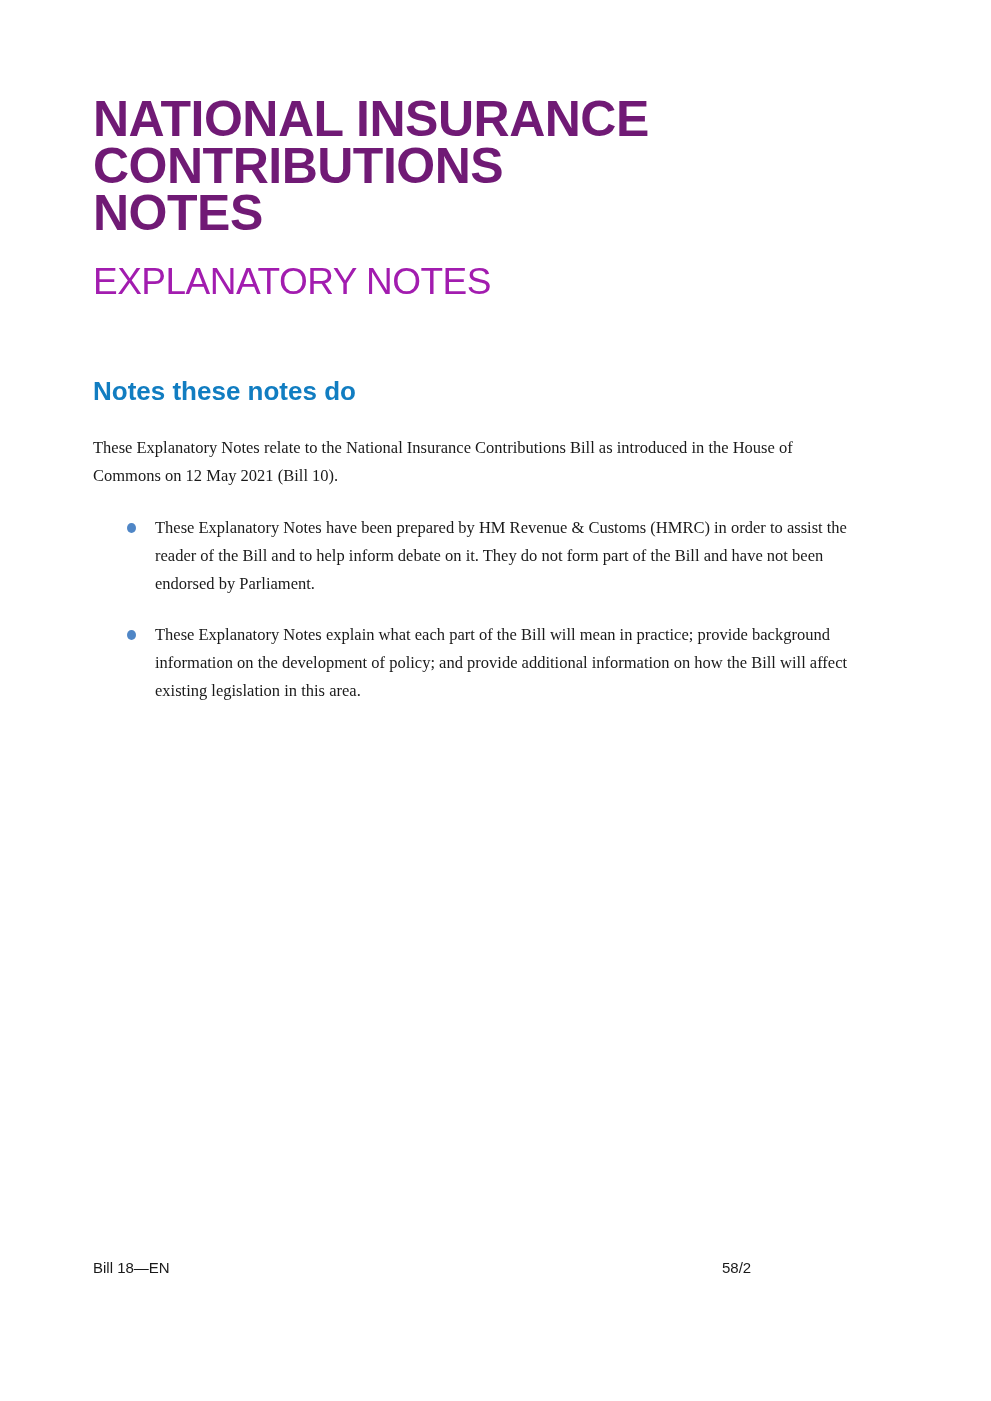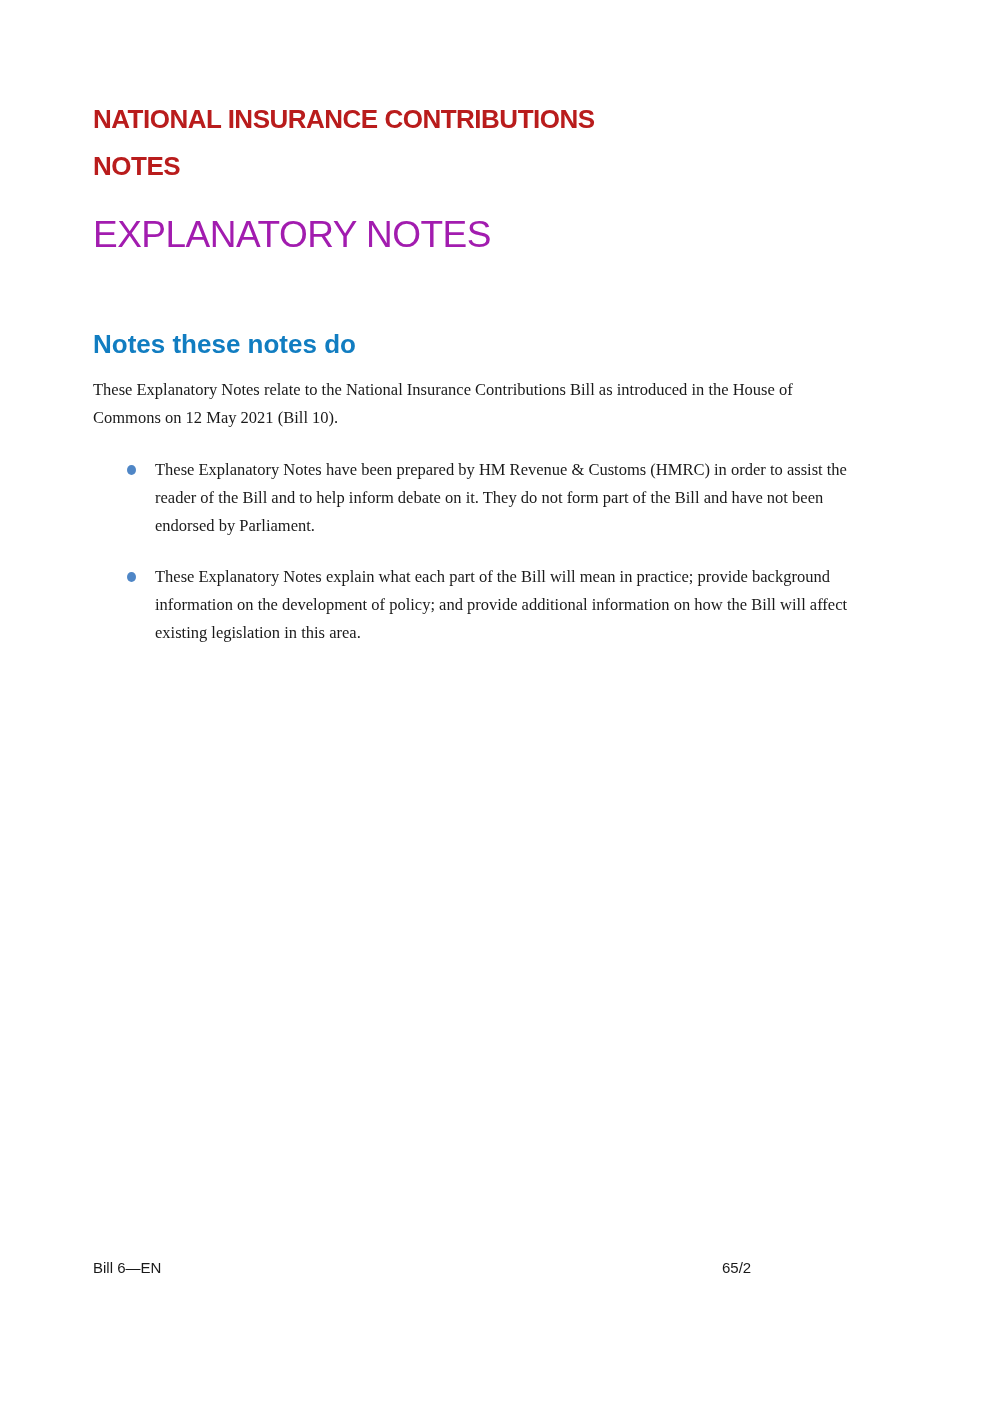--- a/index.html
+++ b/index.html
@@ -13,23 +13,23 @@
     overflow: hidden;
     font-family: "Liberation Serif", serif;
     color: #1a1a1a;
   }
   .content {
     padding: 96px 93px 0 93px;
   }
   .doc-title {
     font-family: "Liberation Sans", sans-serif;
     font-weight: bold;
-    font-size: 26px;
+    font-size: 50px;
     line-height: 47px;
-    color: #b91c1c;
+    color: #701a75;
     letter-spacing: -0.5px;
   }
   .doc-title .title-line { display: block; }
   .doc-subtitle {
     font-family: "Liberation Sans", sans-serif;
     font-weight: normal;
     font-size: 37px;
     line-height: 42px;
     color: #a21caf;
     margin-top: 24px;
@@ -37,21 +37,21 @@
   }
   .section-heading {
     font-family: "Liberation Sans", sans-serif;
     font-weight: bold;
     font-size: 26px;
     line-height: 30px;
     color: #117dc1;
     margin-top: 73px;
   }
   .intro-paragraph {
-    margin-top: 17px;
+    margin-top: 28px;
     font-size: 16.5px;
     line-height: 28px;
     max-width: 718px;
   }
   .bullet-list {
     list-style: none;
     margin-top: 24px;
   }
   .bullet-item {
     position: relative;
@@ -107,16 +107,16 @@
       </li>
       <li class="bullet-item">
         <span class="bullet-dot"></span>
         <span>These Explanatory Notes explain what each part of the Bill will mean in practice; provide background information on the development of policy; and provide additional information on how the Bill will affect existing legislation in this area.</span>
       </li>
     </ul>
 
   </div>
 
   <div class="page-footer">
-    <span class="footer-bill-number">Bill 6—EN</span>
-    <span class="footer-page-ref">65/2</span>
+    <span class="footer-bill-number">Bill 18—EN</span>
+    <span class="footer-page-ref">58/2</span>
   </div>
 </div>
 
 </body></html>

